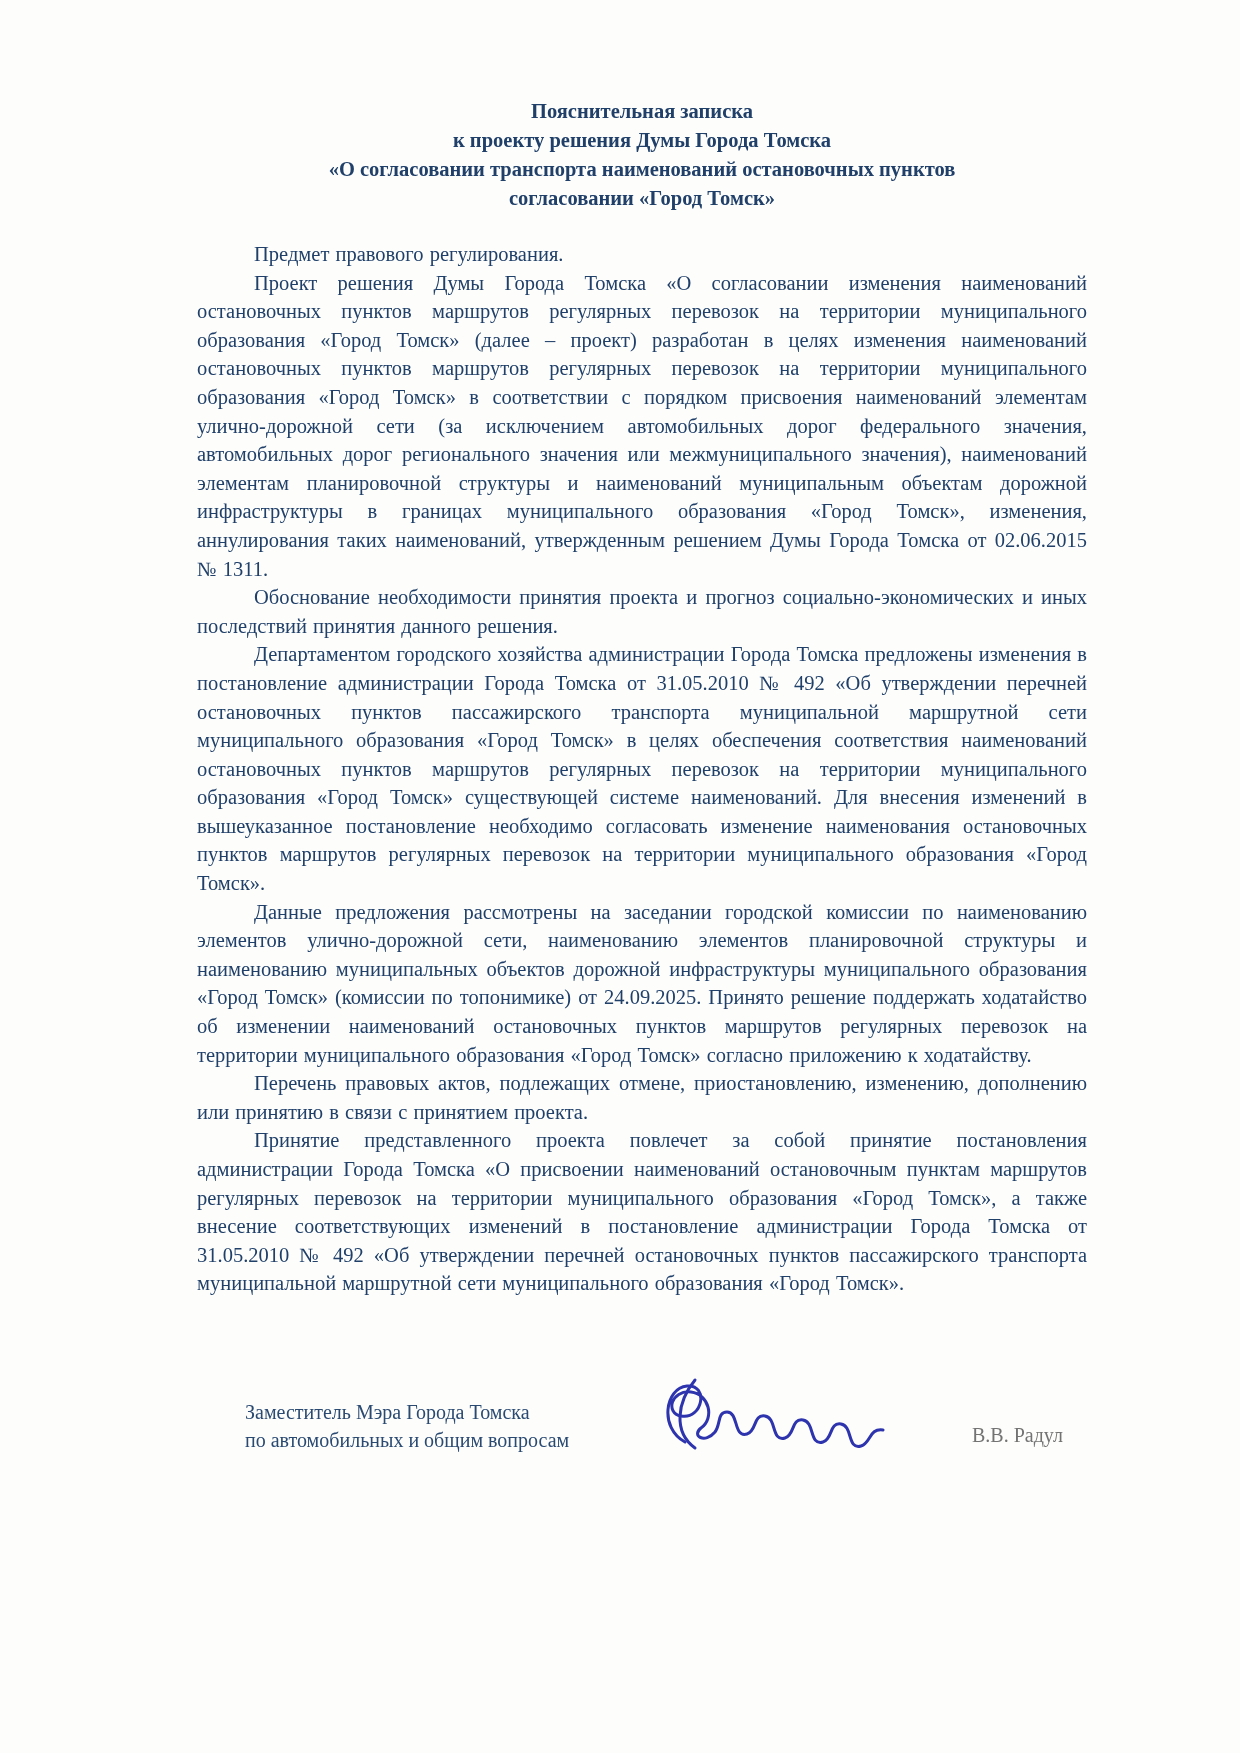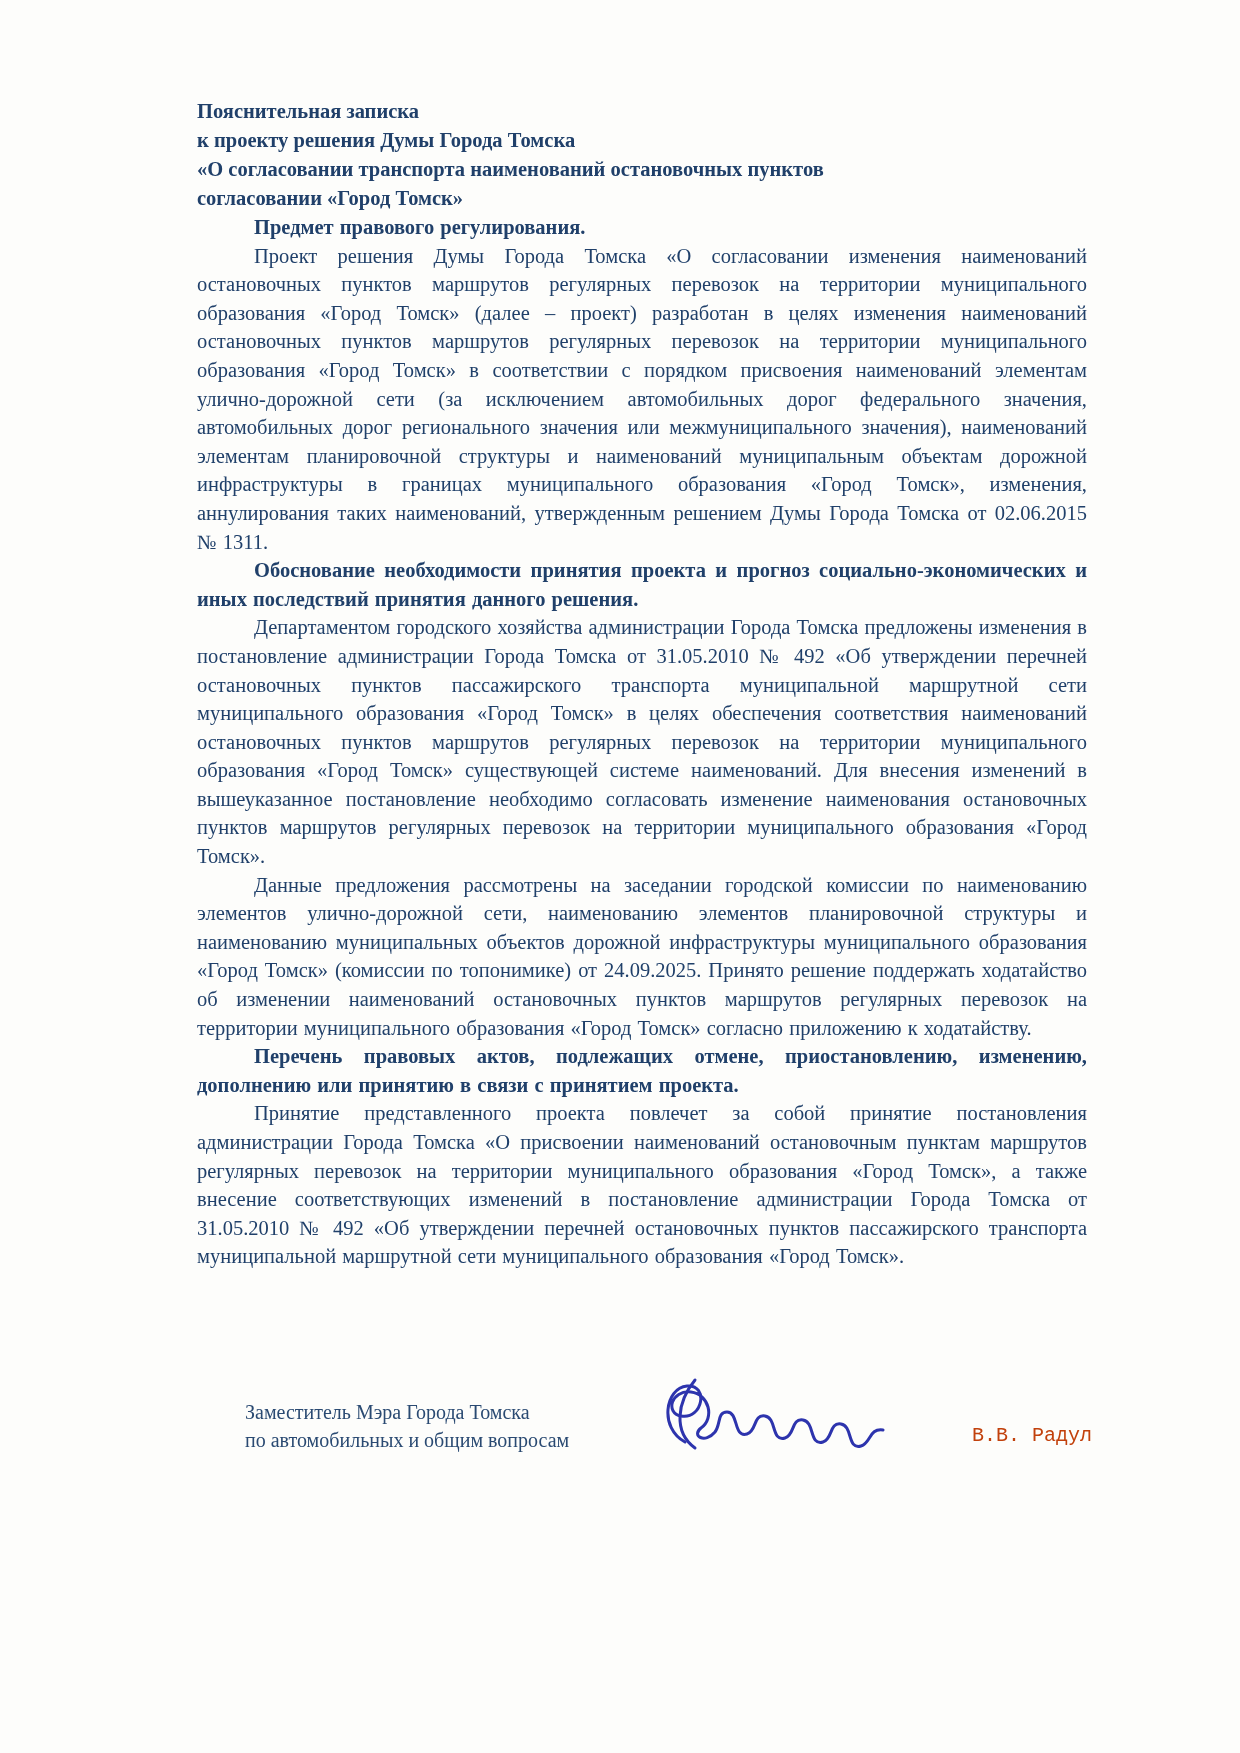--- a/index.html
+++ b/index.html
@@ -13,50 +13,51 @@
     color: #20406a;
     overflow: hidden;
   }
   .content {
     position: absolute;
     left: 197px;
     top: 97px;
     width: 890px;
   }
   .doc-title {
+    text-align: center;
     font-weight: bold;
     font-size: 20.5px;
     line-height: 29px;
+    margin-bottom: 27px;
   }
   .doc-title div { min-height: 29px; }
   .para, .heading {
     margin: 0;
     font-size: 20.5px;
     line-height: 28.6px;
     text-align: justify;
     text-indent: 57px;
     word-spacing: 1px;
   }
-  .heading { font-weight: bold; }
+  .heading { font-weight: normal; }
   .sig-left {
     position: absolute;
     left: 197px;
     top: 1398px;
     font-size: 20px;
     line-height: 28px;
     color: #2a4a72;
     margin-left: 48px;
   }
   .sig-name {
     position: absolute;
     left: 972px;
     top: 1424px;
     font-size: 20px;
-    color: #c2410c;
-    font-family: Liberation Mono, monospace;
+    color: #737373;
   }
   .sig-svg {
     position: absolute;
     left: 655px;
     top: 1362px;
     width: 250px;
     height: 115px;
   }
   .sig-svg path {
     fill: none;

